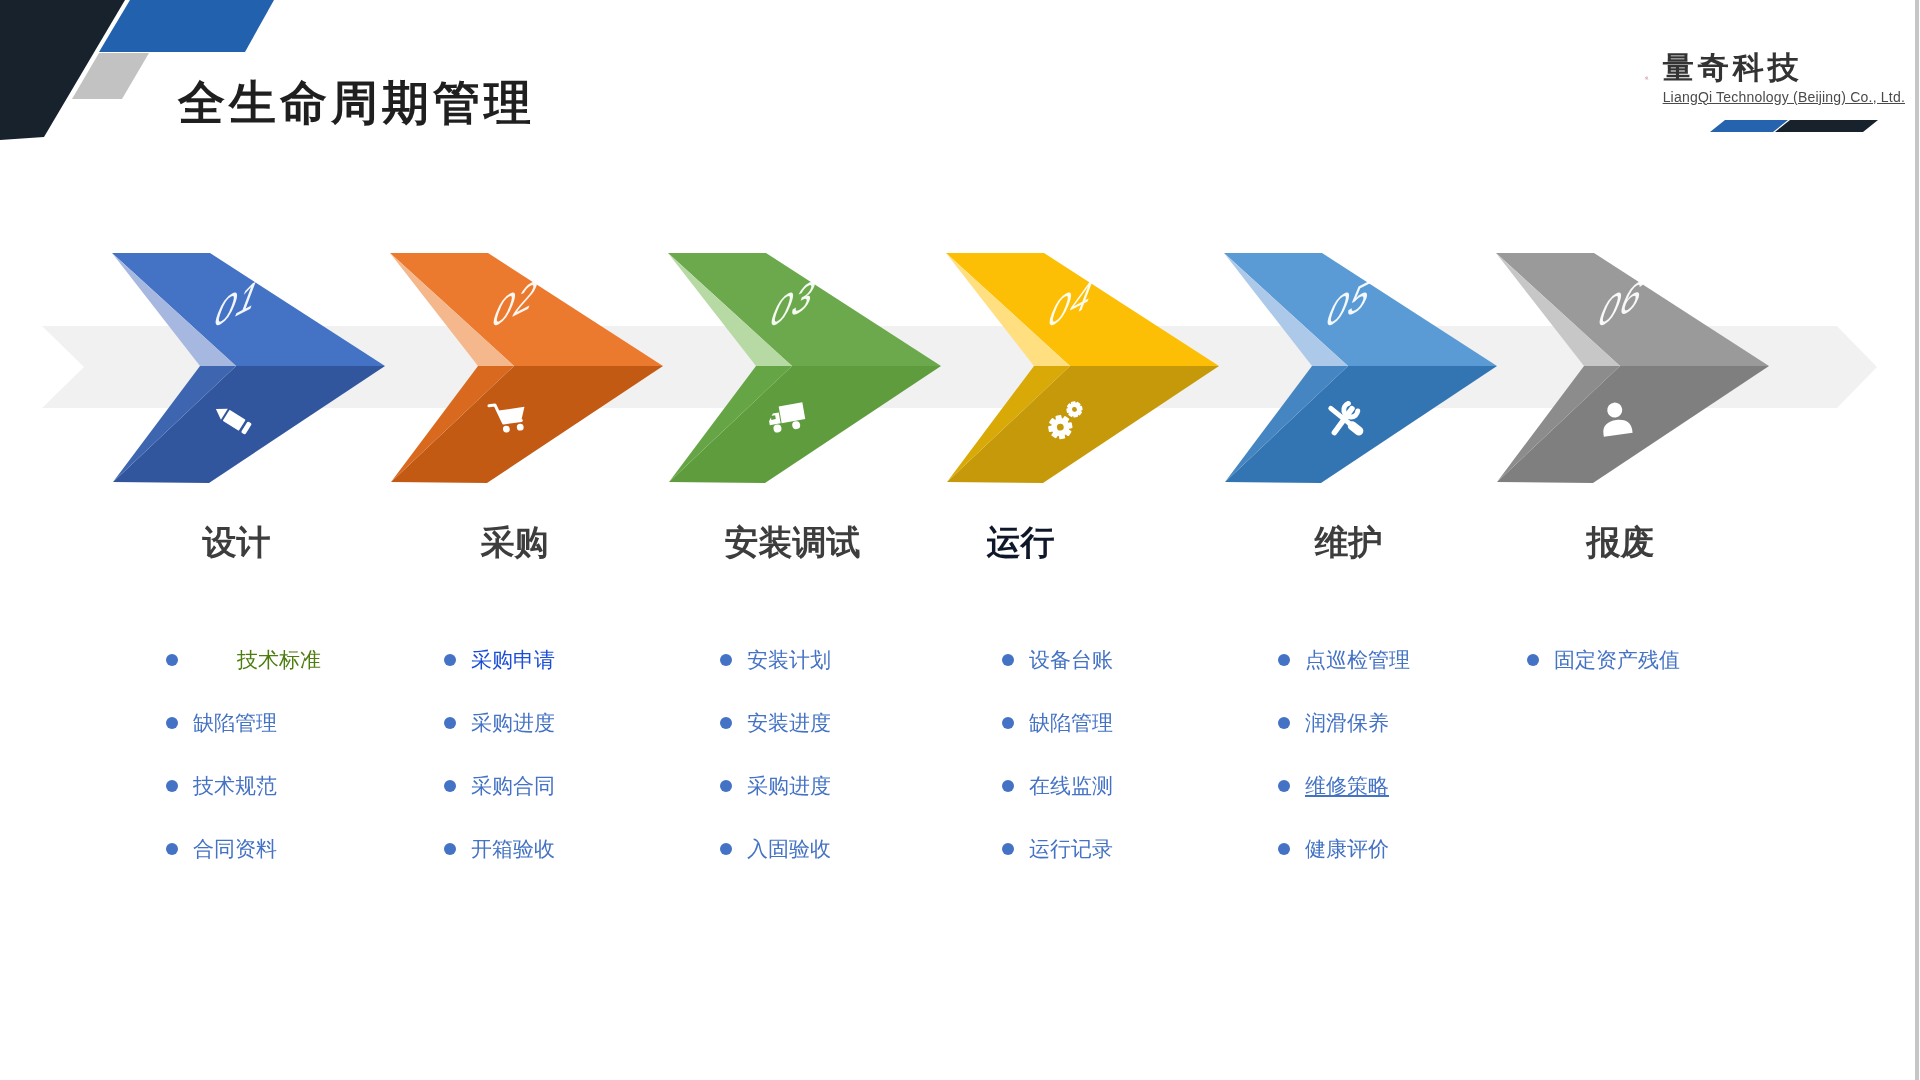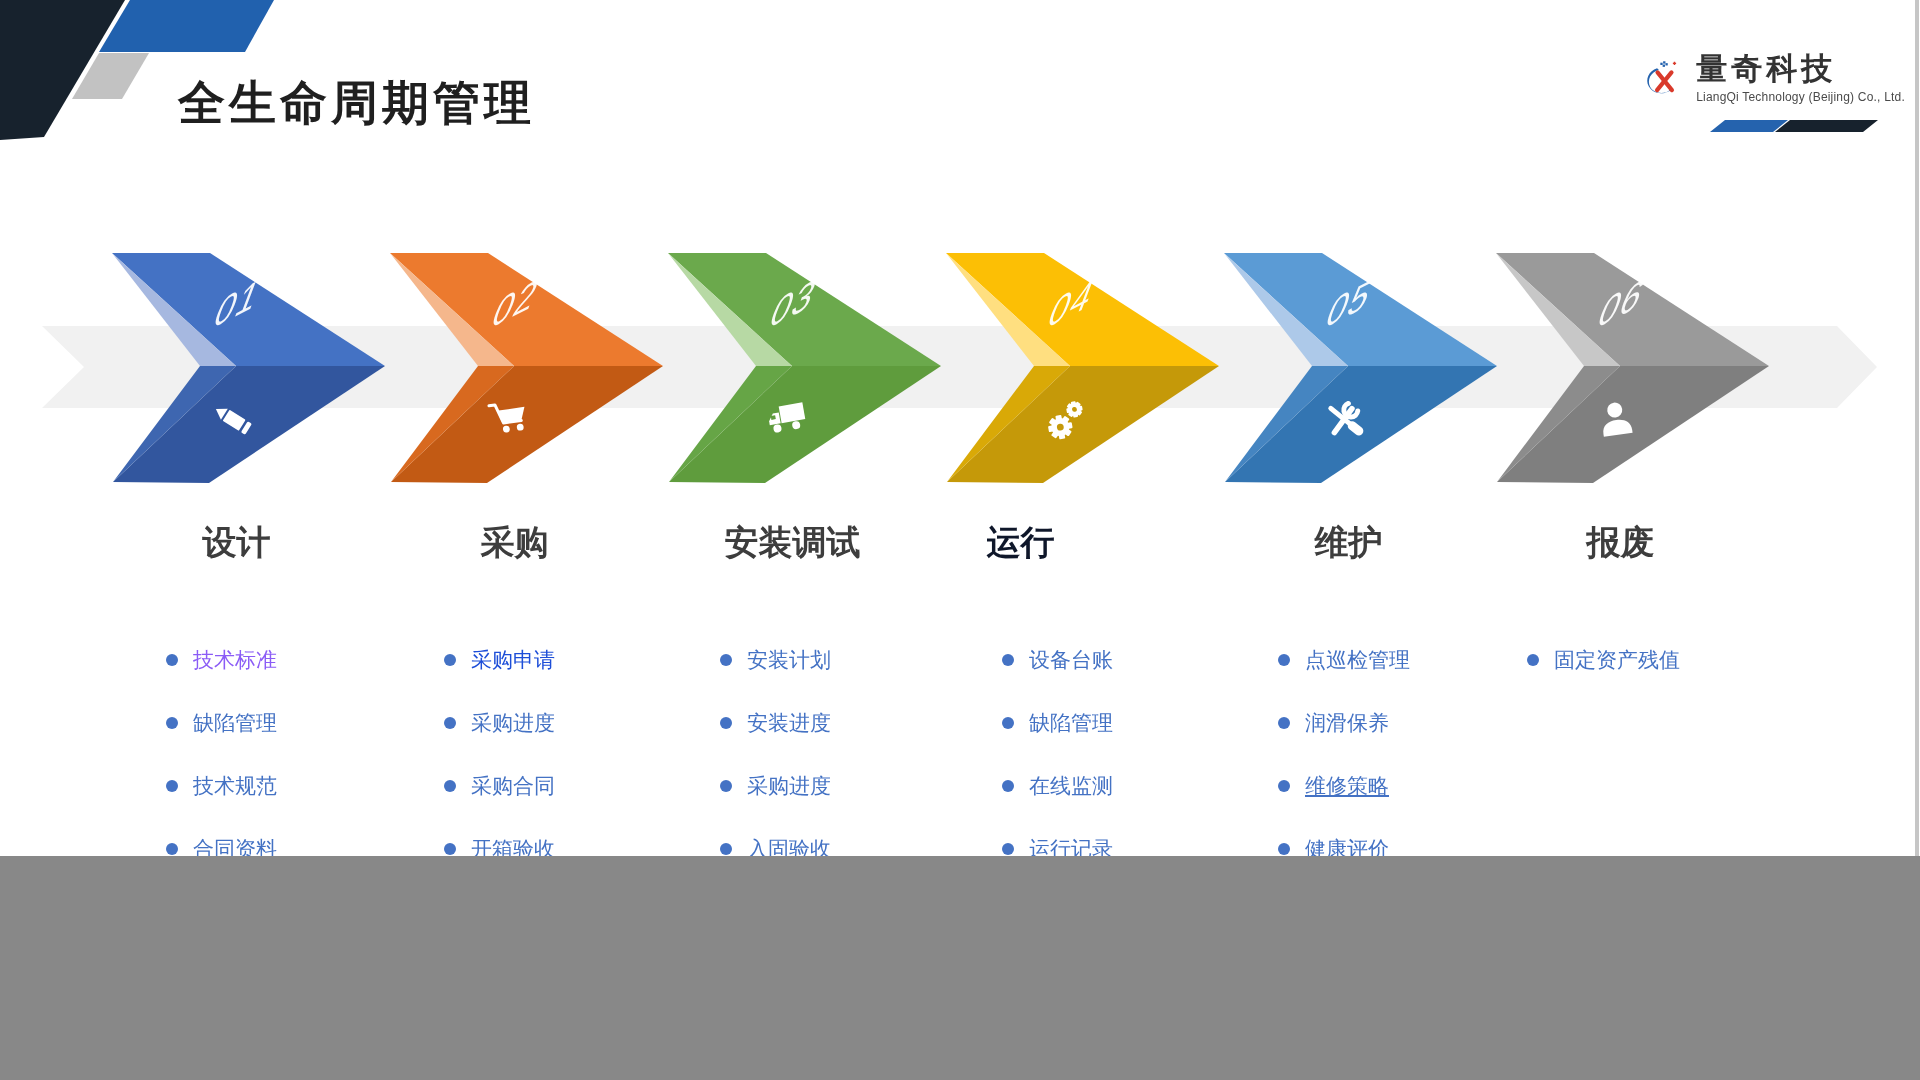--- a/index.html
+++ b/index.html
@@ -1,30 +1,30 @@
 <!DOCTYPE html>
 <html><head>
 <meta charset="utf-8">
 <style>
   html,body{margin:0;padding:0;background:#888;}
   .slide{
-    position:relative;width:1920px;height:856px;background:#fff;overflow:hidden;
+    position:relative;width:1920px;height:1080px;background:#fff;overflow:hidden;
     font-family:"Liberation Sans","DejaVu Sans",sans-serif;
   }
   .abs{position:absolute;}
   
   .page-title{
     position:absolute;left:178px;top:72px;font-size:47px;font-weight:bold;
     color:#1f1f1f;letter-spacing:4px;white-space:nowrap;
   }
   
   .logo{position:absolute;left:1645px;top:38px;width:260px;height:80px;display:flex;align-items:center;}
   .logo-text{margin-left:14px;}
   .logo-name{font-size:31px;color:#333;letter-spacing:4px;font-weight:bold;white-space:nowrap;line-height:1.1;}
-  .logo-sub{font-size:12px;color:#4a4a4a;letter-spacing:0.2px;white-space:nowrap;margin-top:3px;}
+  .logo-sub{font-size:14px;color:#4a4a4a;letter-spacing:0.2px;white-space:nowrap;margin-top:3px;text-decoration:underline;}
   
   .stage-arrow{position:absolute;top:253px;width:273px;height:230px;}
   .stage-num{
     position:absolute;left:76px;top:30px;width:100px;text-align:center;
     font-size:35px;color:rgba(255,255,255,.93);letter-spacing:2px;
     transform:skewY(-27deg) skewX(-25deg);
   }
   .stage-icon{position:absolute;left:96px;top:142px;width:48px;height:48px;}
   .stage-label{
     position:absolute;top:520px;width:273px;text-align:center;
@@ -95,21 +95,21 @@
           <g transform="rotate(32 24 24)" fill="#fff">
    <polygon points="5,24 15,17.5 15,30.5"></polygon>
    <rect x="17" y="17.5" width="19" height="13" rx="1"></rect>
    <rect x="38.5" y="17.5" width="5" height="13" rx="1.5"></rect>
           </g>
         </svg></div>
       <div class="stage-label" style="left: 100px; color: rgb(61, 61, 61);">设计</div>
       <ul class="stage-list" style="left: 166px;">
         <li>
           <span class="bullet-dot" style="background: rgb(68, 114, 196);"></span>
-          <span class="item-text" style="color: #8b5cf6;">技术标准</span>
+          <span class="item-text" style="color: #4d7c0f; margin-left: 44px;">技术标准</span>
         </li>
         <li>
           <span class="bullet-dot" style="background: rgb(68, 114, 196);"></span>
           <span class="item-text" style="color: rgb(68, 114, 196);">缺陷管理</span>
         </li>
         <li>
           <span class="bullet-dot" style="background: rgb(68, 114, 196);"></span>
           <span class="item-text" style="color: rgb(68, 114, 196);">技术规范</span>
         </li>
         <li>

